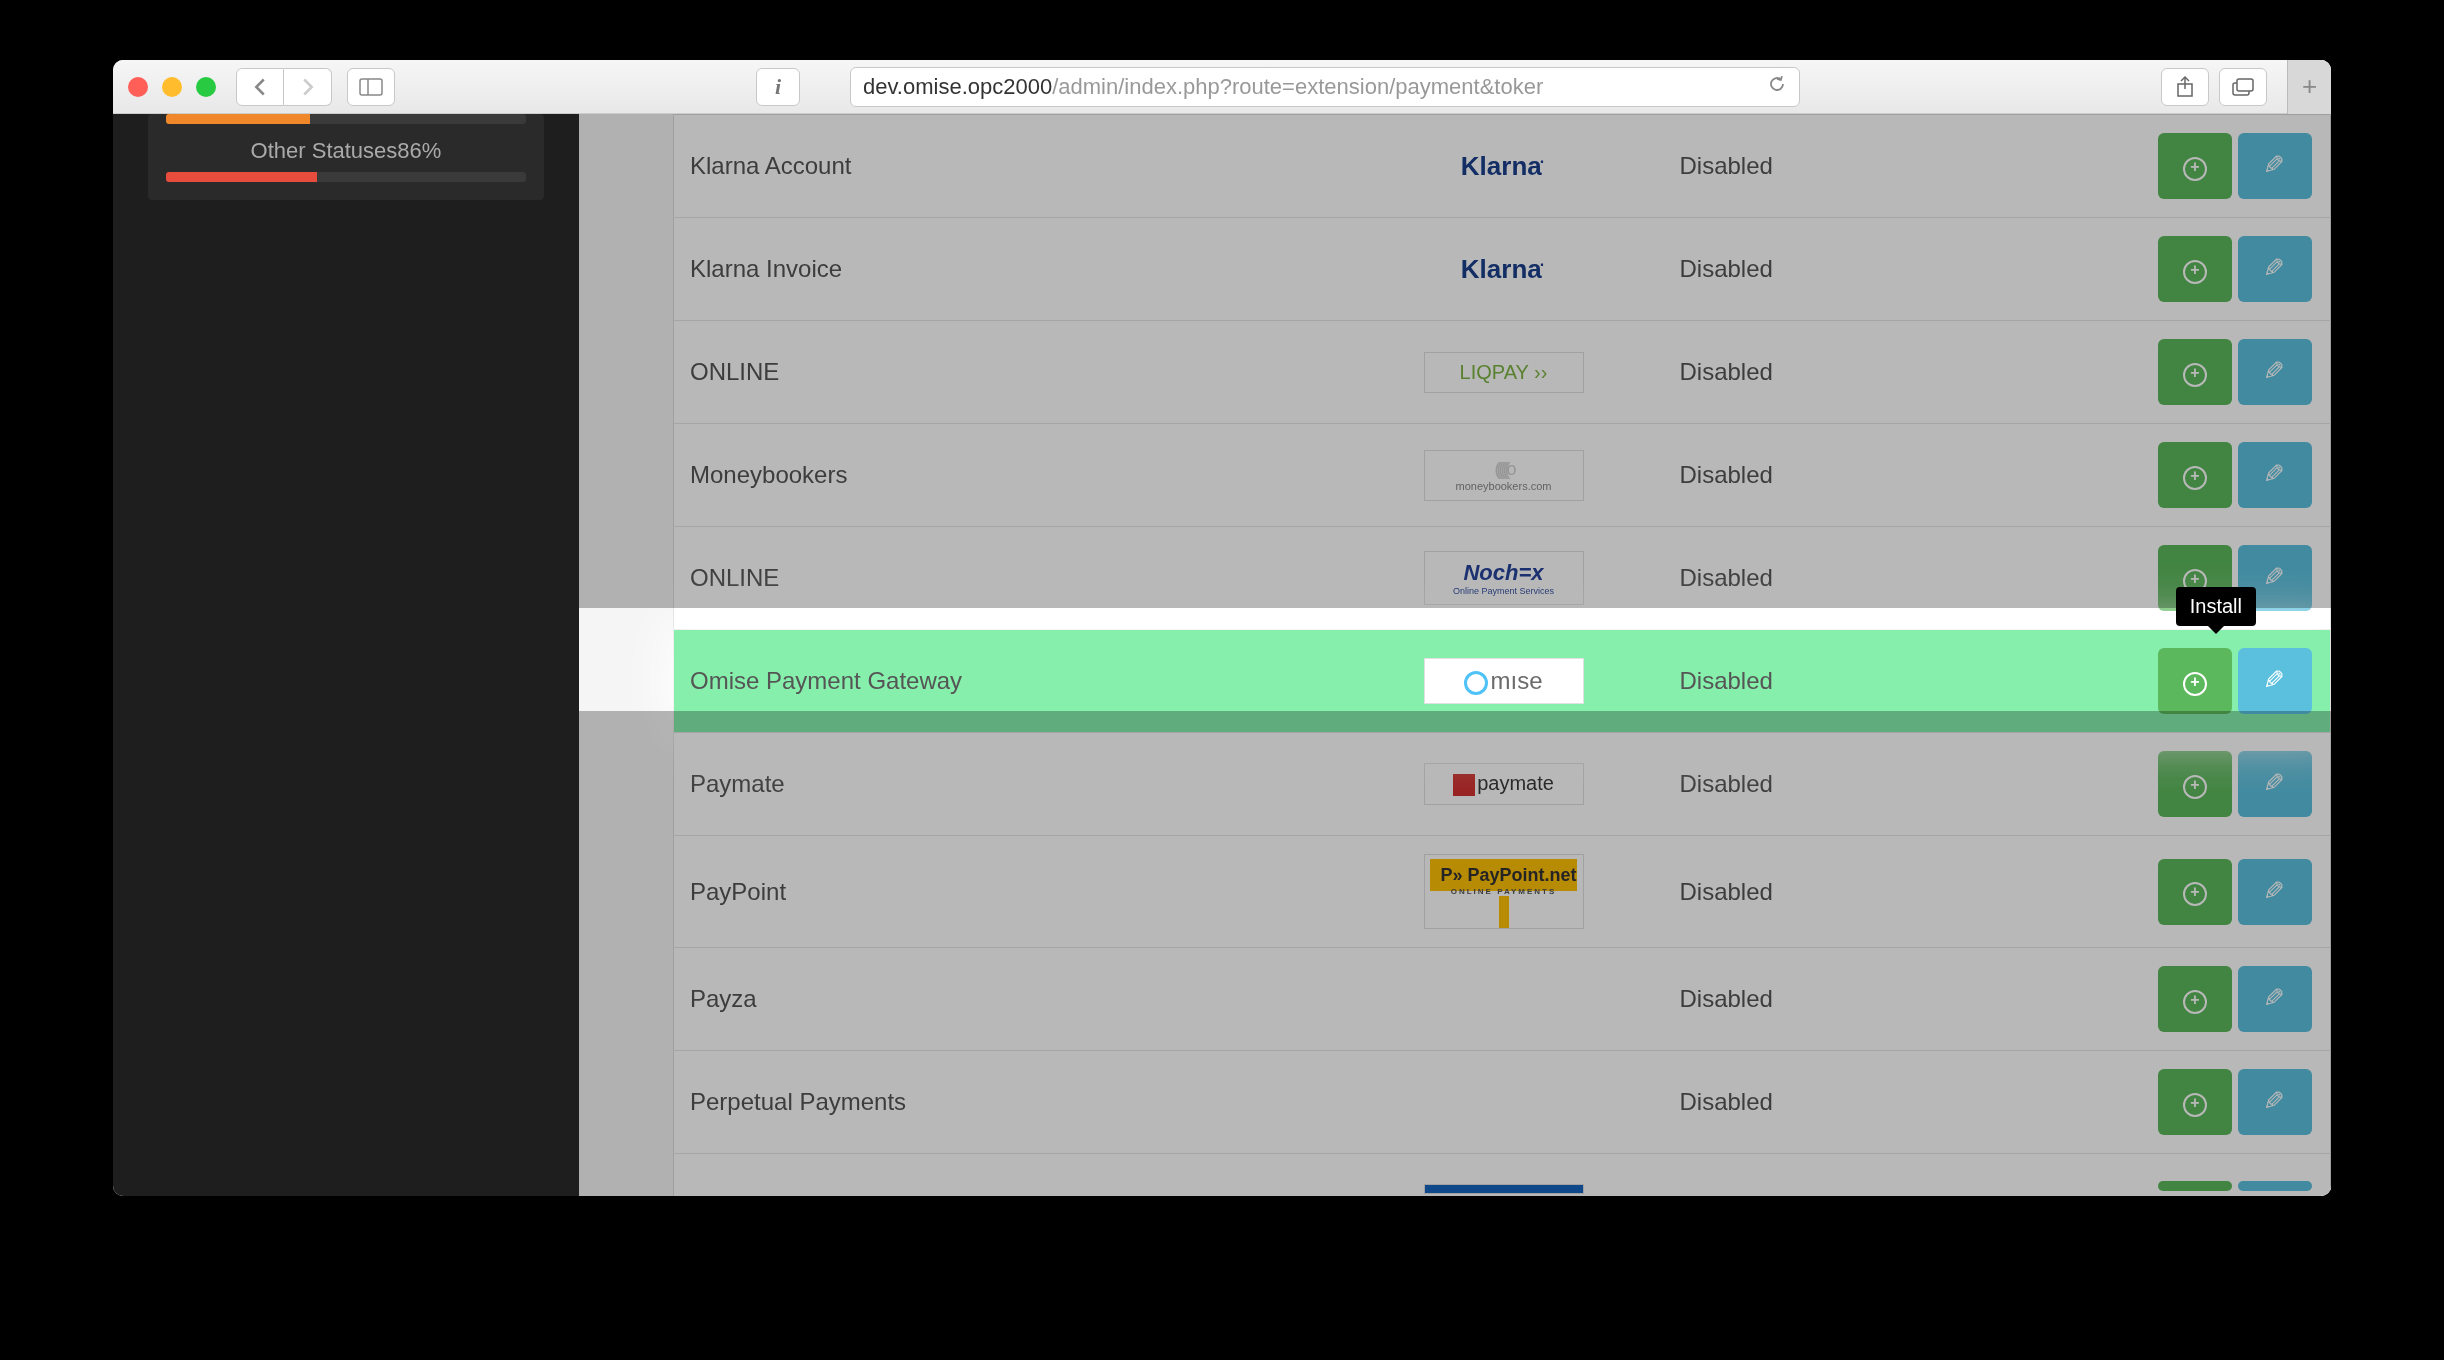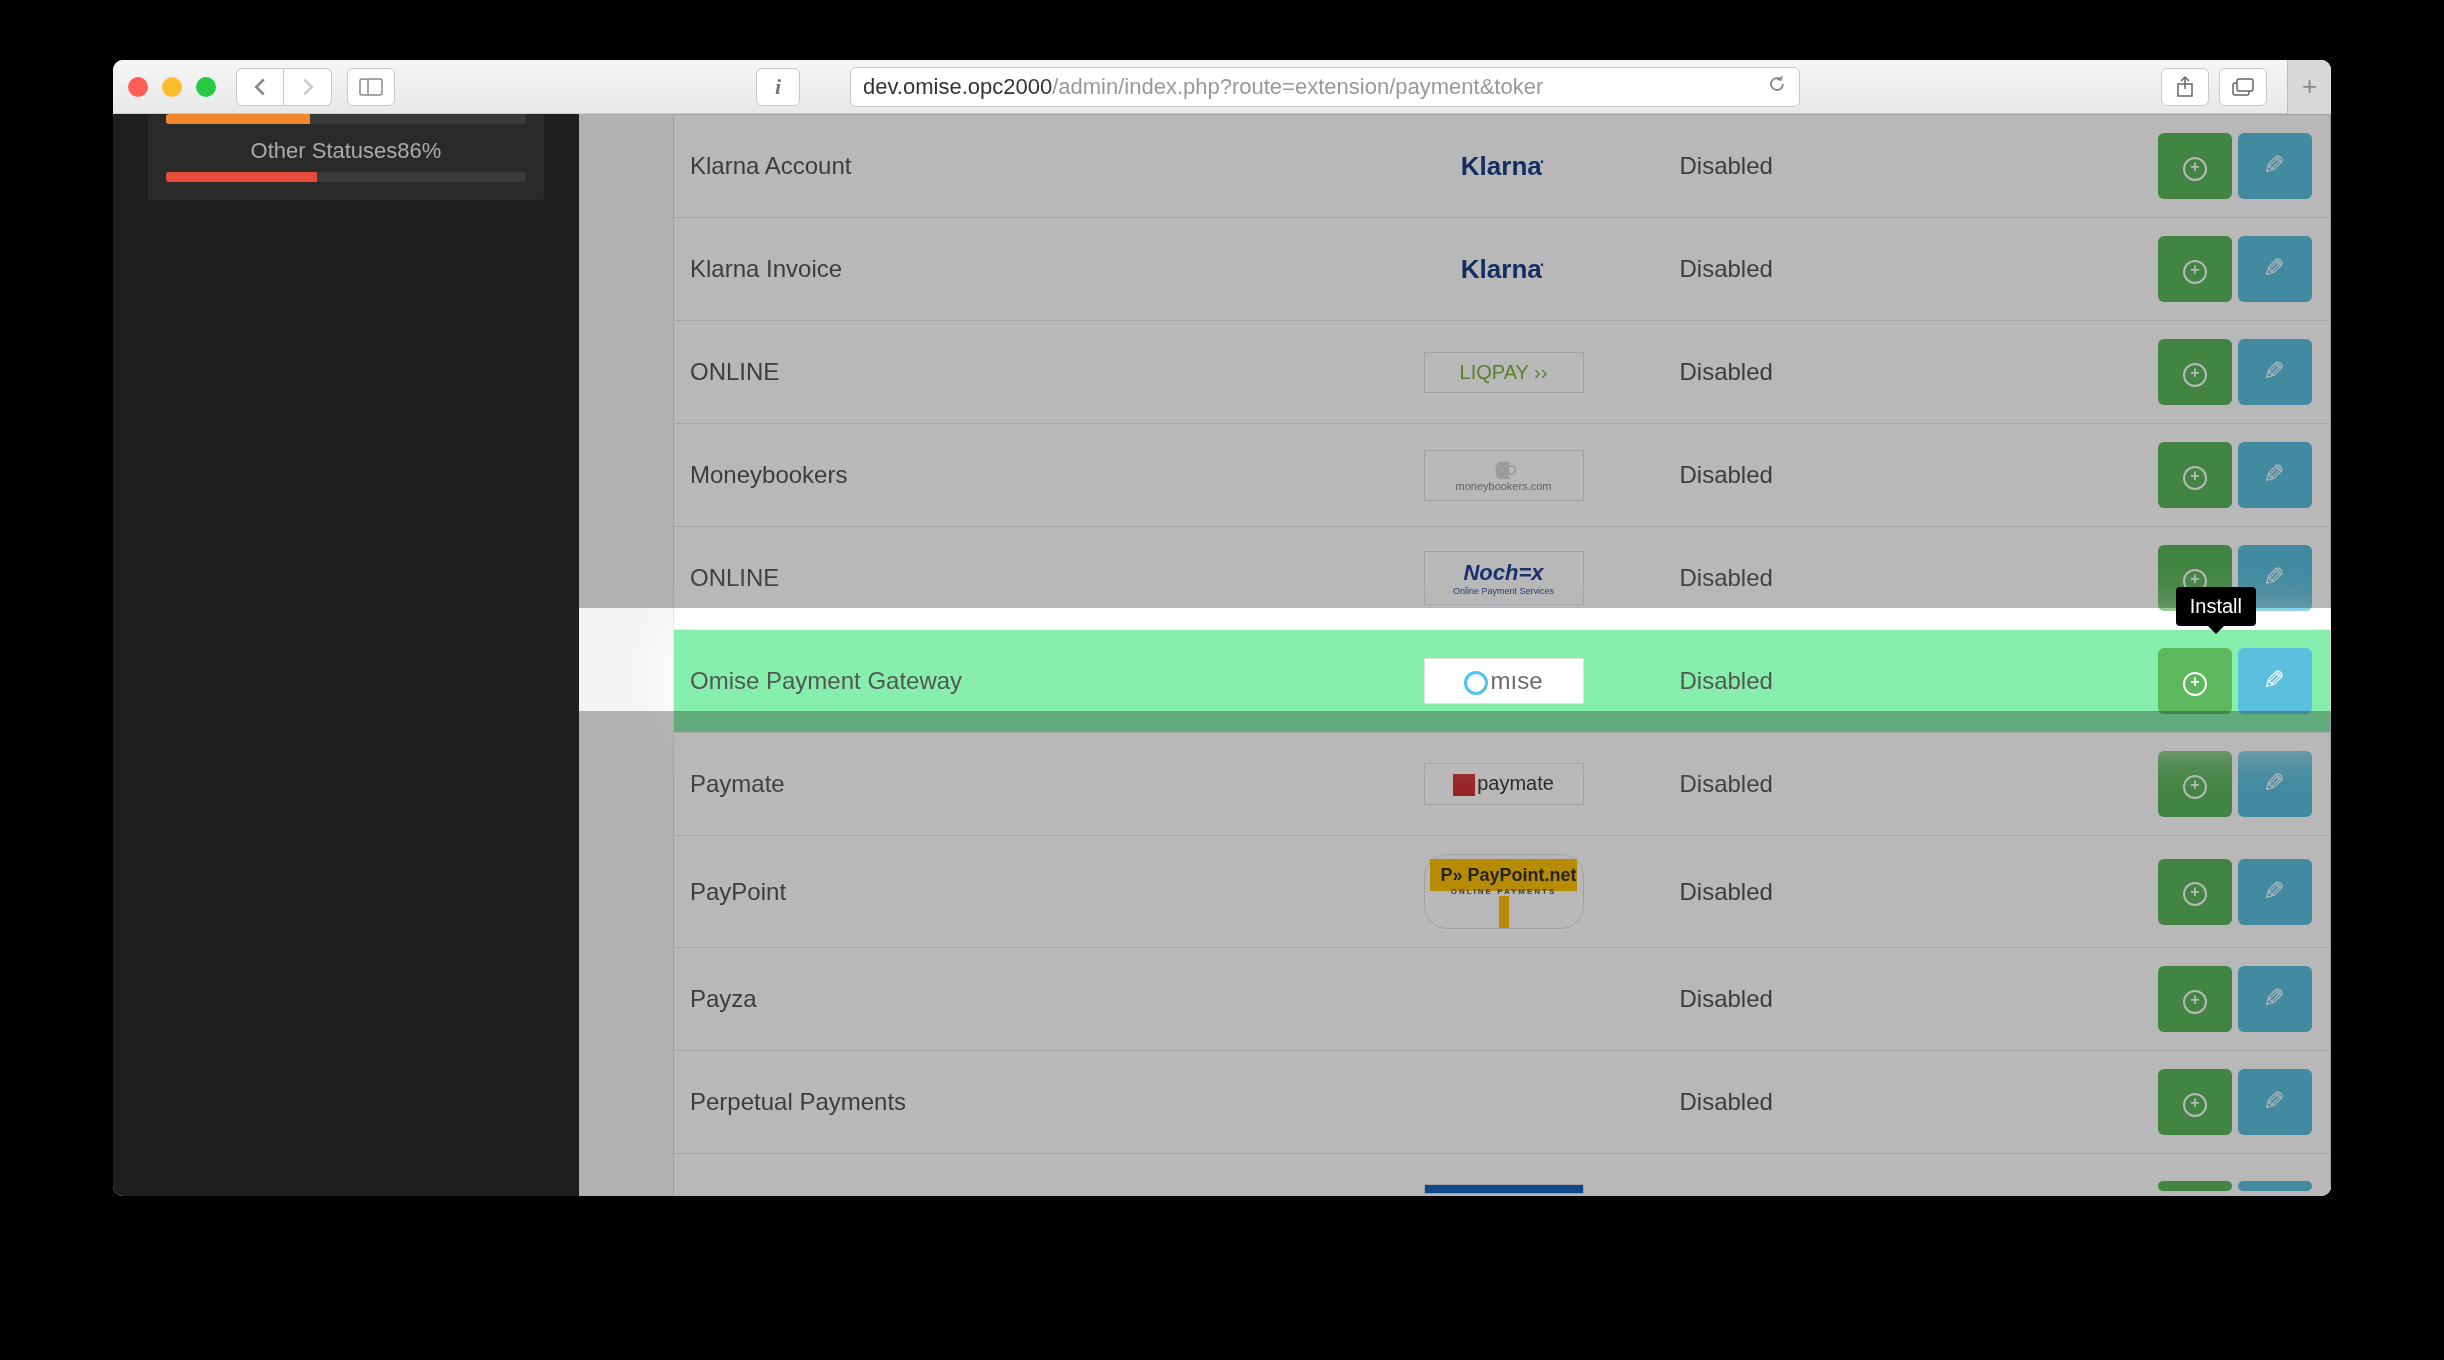--- a/index.html
+++ b/index.html
@@ -600,21 +600,21 @@
                     <span class="plus-icon"></span>
                   </button>
                   <button class="action-btn btn-edit">
                     <span class="pencil-icon"></span>
                   </button>
                 </div>
               </td>
             </tr>
             <tr>
               <td class="col-name">PayPoint</td>
-              <td class="col-logo"><span class="logo-box" style="padding:4px;border-radius:23px;"><span class="logo-paypoint">P» PayPoint.net<small>ONLINE PAYMENTS</small></span></span></td>
+              <td class="col-logo"><span class="logo-box" style="padding:4px;"><span class="logo-paypoint">P» PayPoint.net<small>ONLINE PAYMENTS</small></span></span></td>
               <td class="col-status">Disabled</td>
               <td class="col-order"></td>
               <td class="col-actions">
                 <div class="action-buttons">
                   <button class="action-btn btn-install">
                     <span class="plus-icon"></span>
                   </button>
                   <button class="action-btn btn-edit">
                     <span class="pencil-icon"></span>
                   </button>

